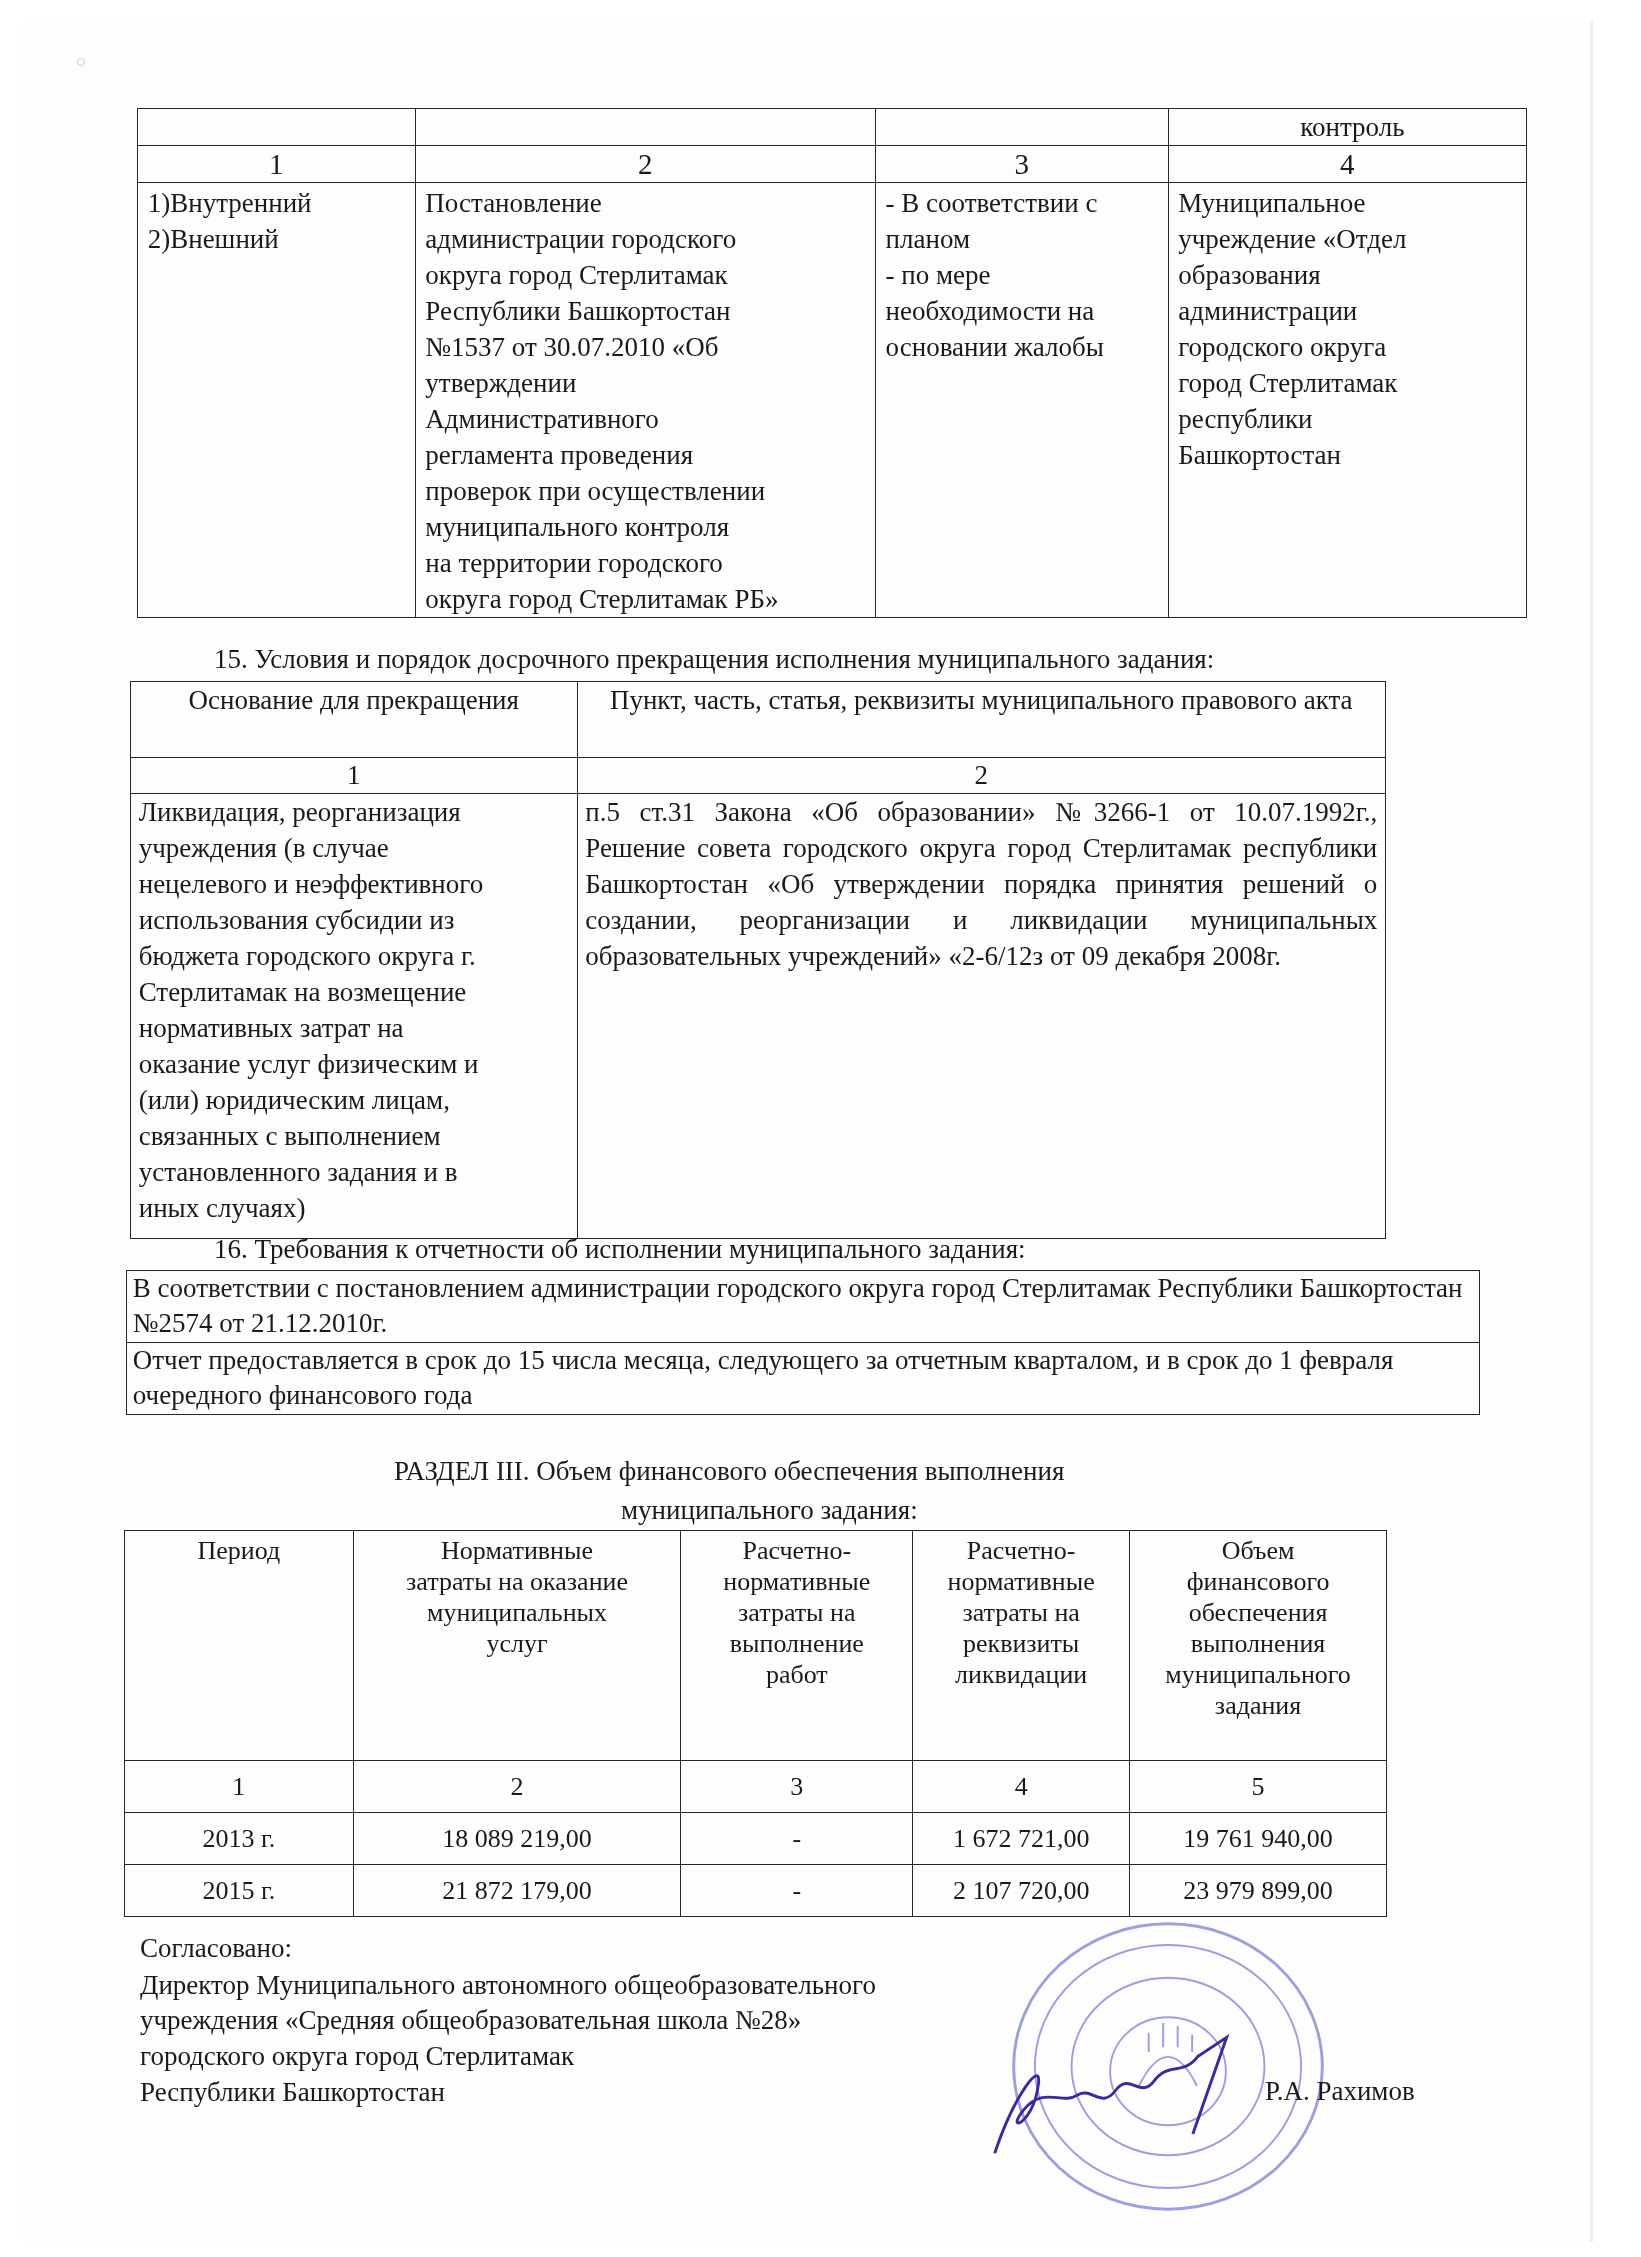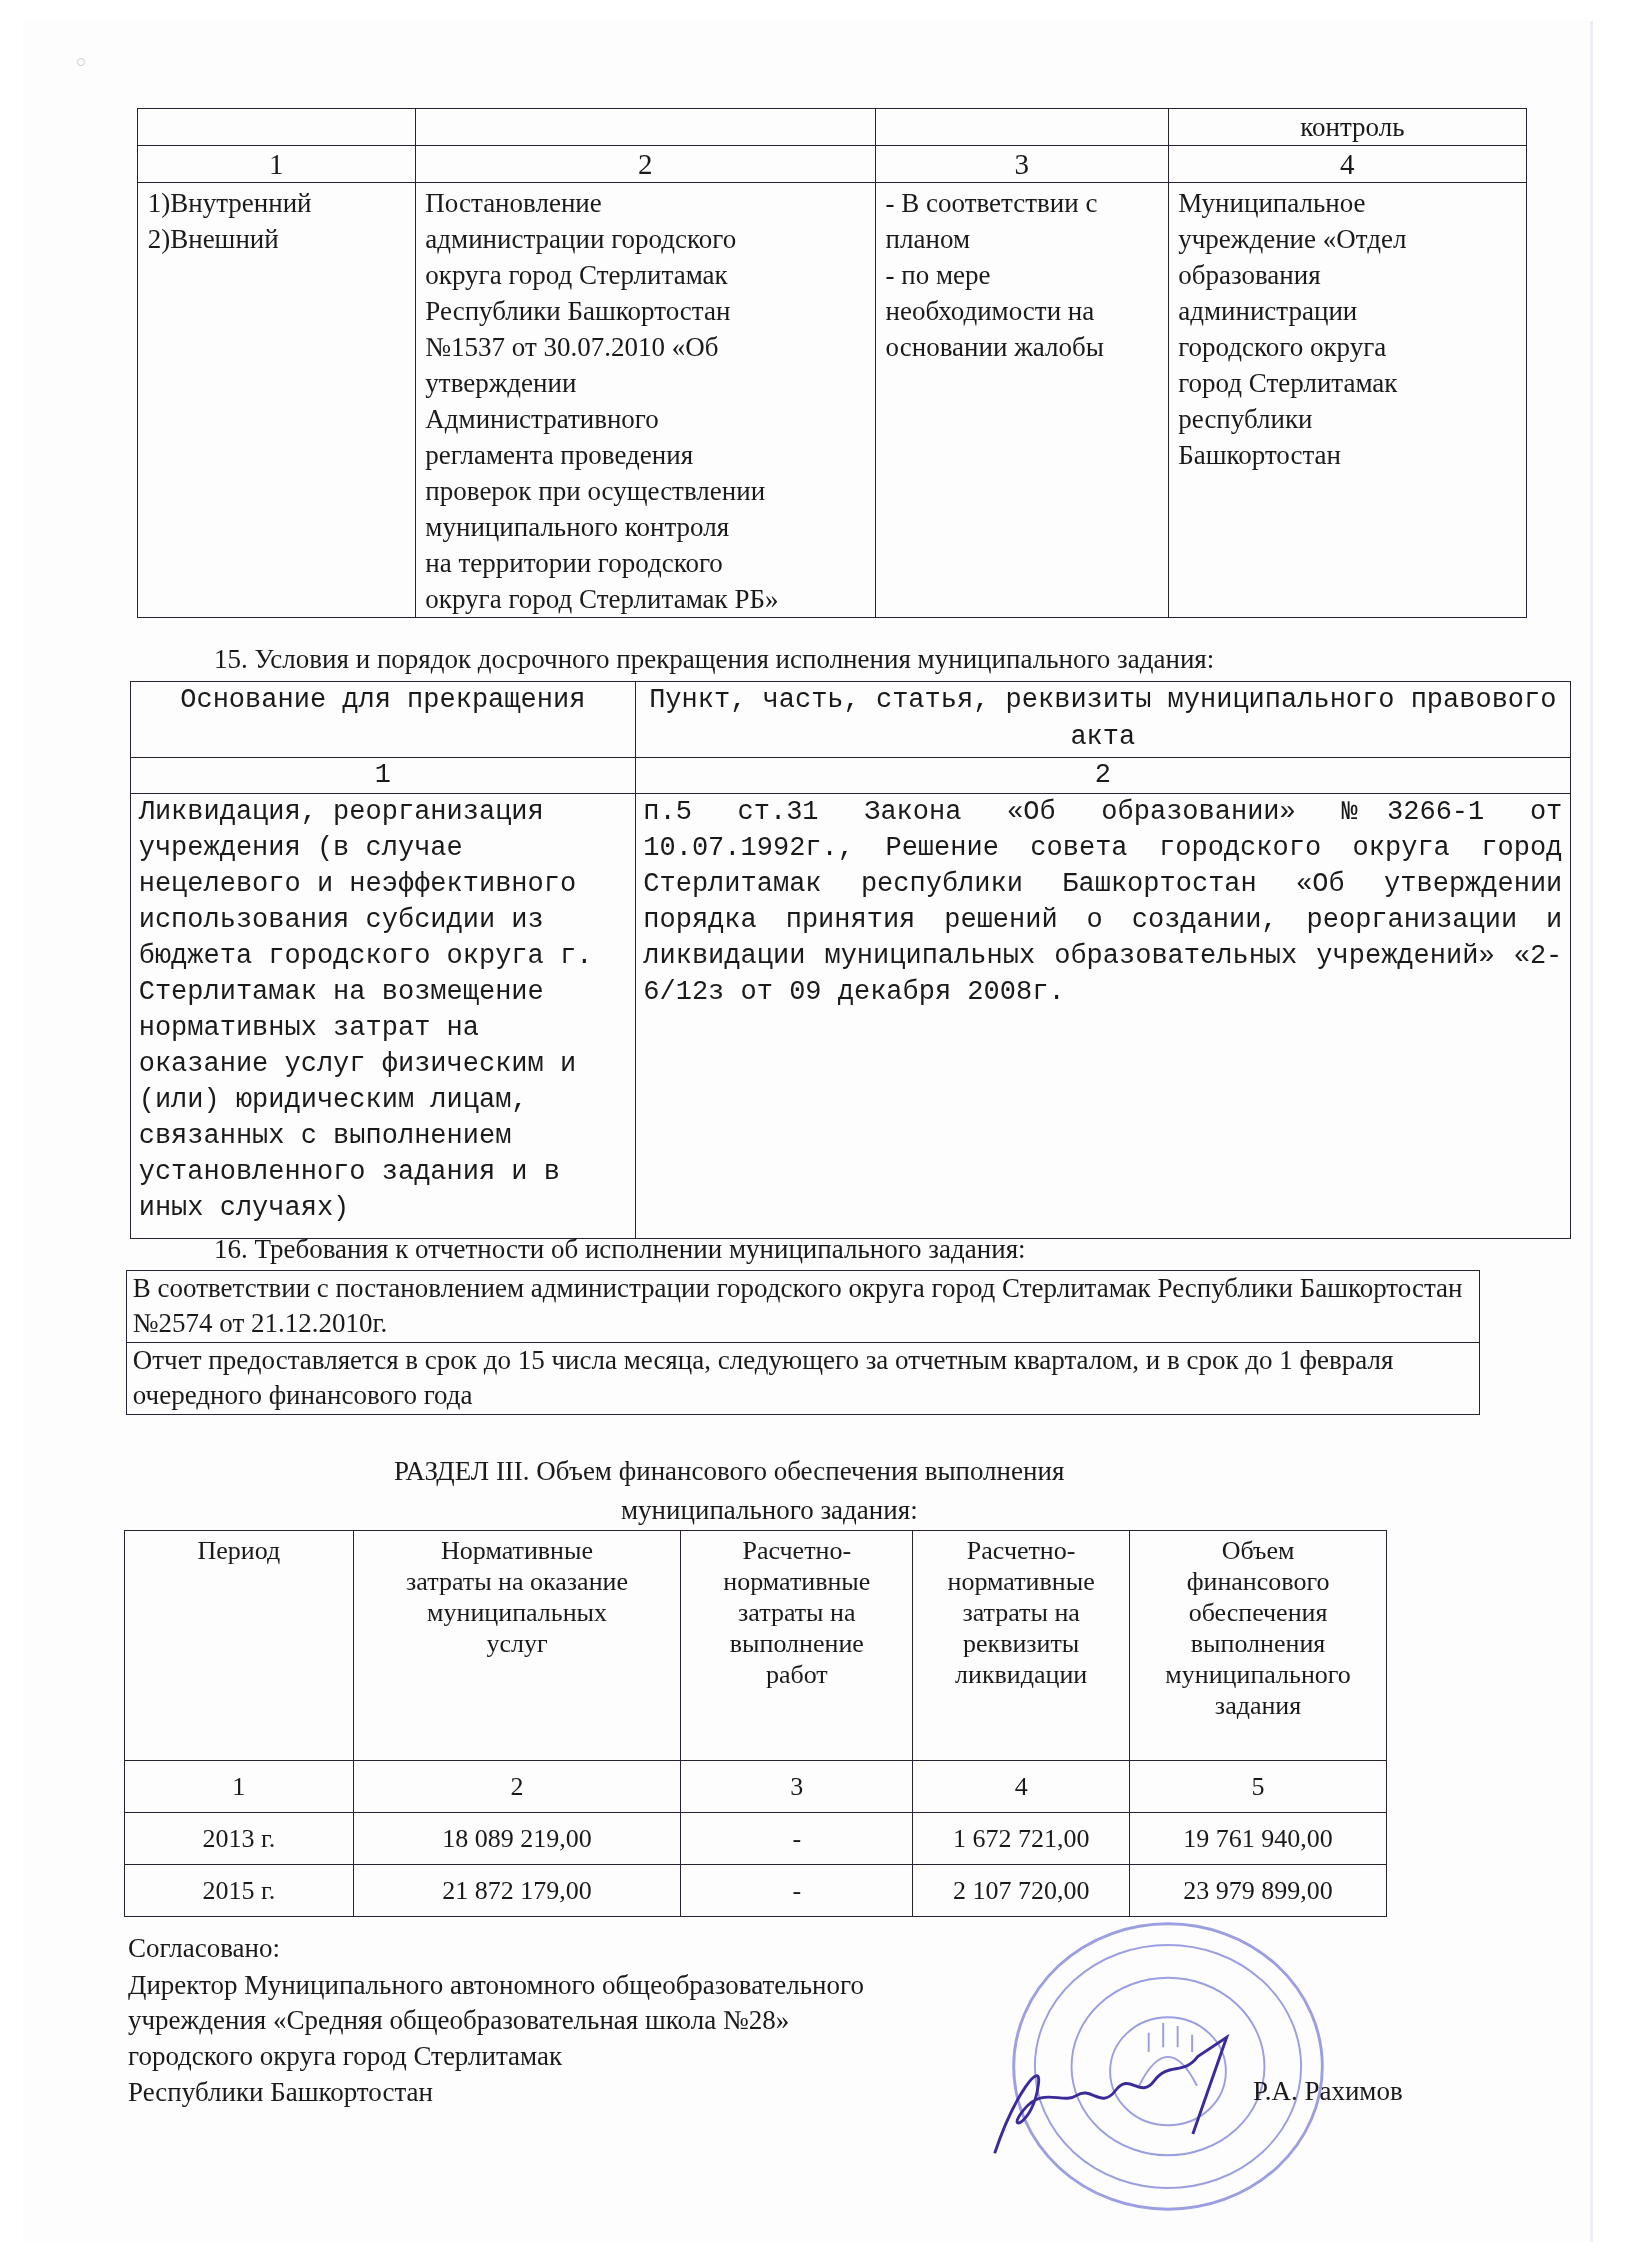--- a/index.html
+++ b/index.html
@@ -16,31 +16,31 @@
   .page-edge {
     position:absolute; left:1590px; top:21px; width:2.9px; height:2221px;
     background:#eceff3;
   }
   .speck { position:absolute; left:77px; top:58px; width:5.8px; height:5.8px; border-radius:50%; border:1px solid #c9ccd4; }
   table { border-collapse:collapse; position:absolute; }
   td { border:1.9px solid #2a2230; vertical-align:top; padding:7px; font-size:27px; line-height:36px; }
   .c { text-align:center; }
   .just { text-align:justify; }
   .heading { position:absolute; font-size:27px; line-height:31px; white-space:nowrap; }
-  .sig-line { position:absolute; font-size:27px; line-height:35px; white-space:nowrap; }
+  .sig-line { position:absolute; font-size:27px; line-height:35px; white-space:nowrap;margin-left:12px; }
 
   
   #t1 { left:137px; top:108px; width:1390px; }
   #t1 td { padding:0 9.7px; }
   #t1 .hdr td { height:35px;padding-left:20px; }
   #t1 .num td { height:36px; line-height:36px; font-size:29px; }
   #t1 .body td { height:413px; padding-top:1.9px; }
 
   
-  #t2 { left:130px; top:681px; width:1441px;font-family:Liberation Mono, monospace; }
+  #t2 { left:130px; top:681px; width:1256px; }
   #t2 td { padding:0 7.7px; }
   #t2 .hdr td { height:75px; line-height:37px; }
   #t2 .num td { height:35px; line-height:35px; }
   #t2 .body td { height:444px; }
 
   
   #t3 { left:126px; top:1270px; width:1354px; }
   #t3 td { padding:0 5.8px; height:71px; line-height:35px; }
 
   

